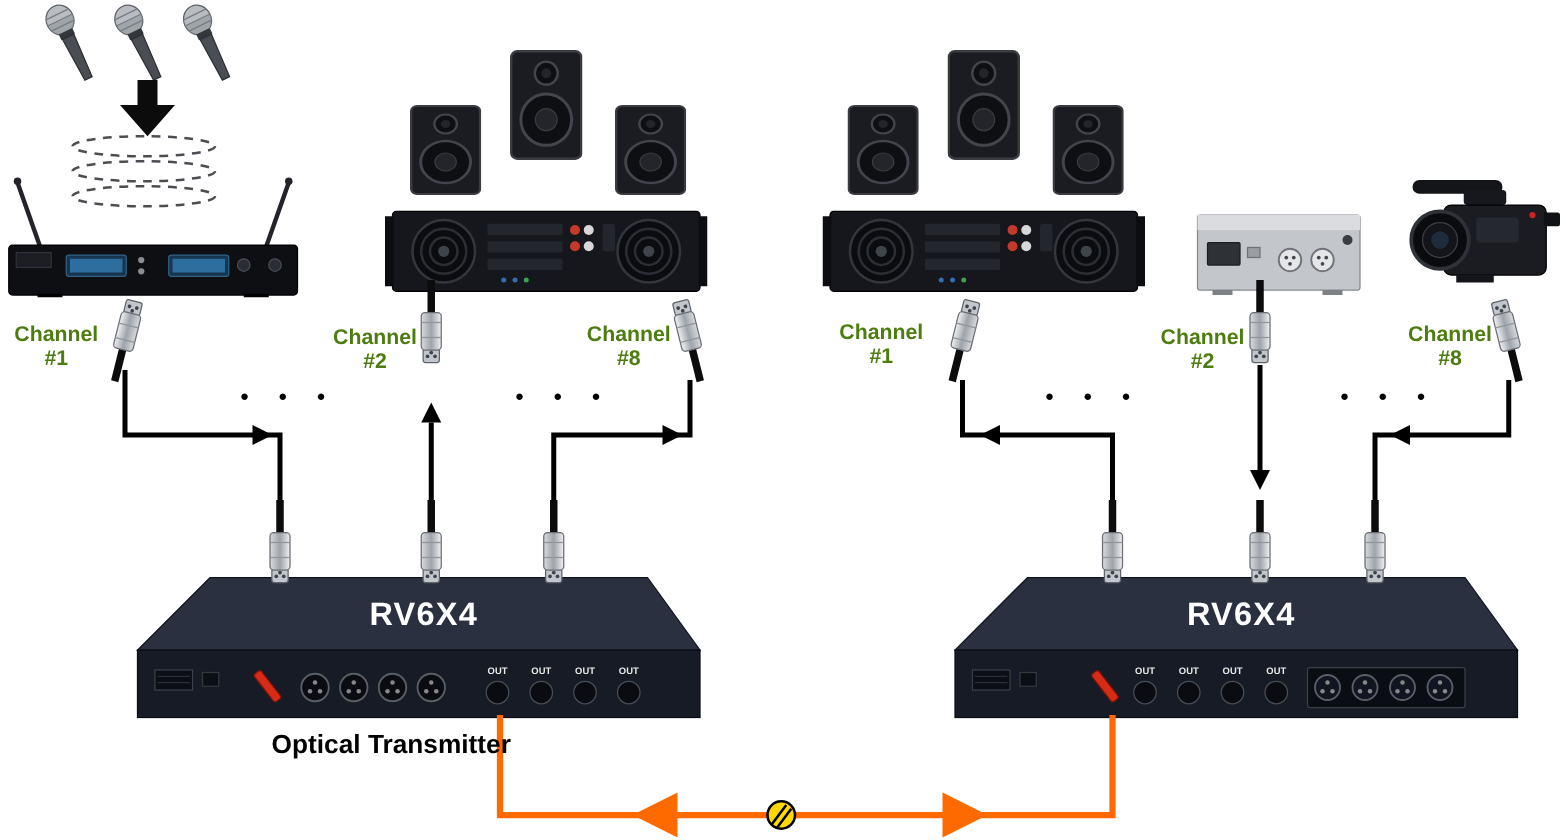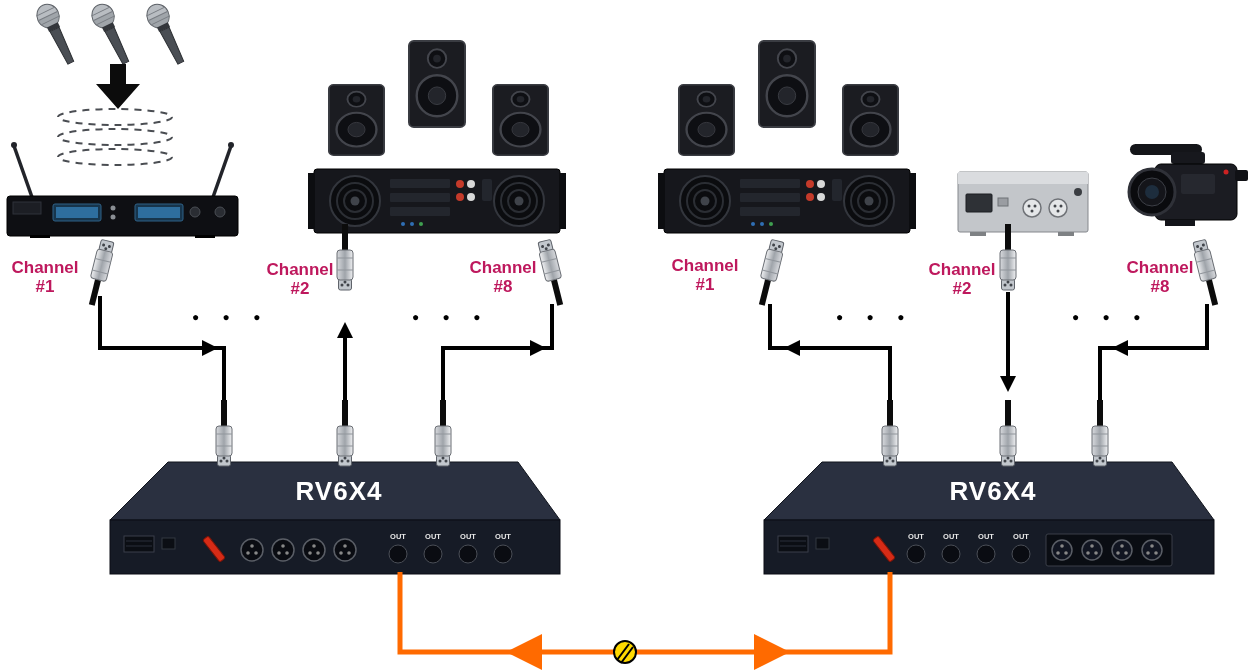--- a/index.html
+++ b/index.html
@@ -4,21 +4,21 @@
 <style>
   html,body{margin:0;padding:0;background:#ffffff;}
   #stage{
     position:relative;width:1253px;height:672px;background:#ffffff;
     font-family:"Liberation Sans","DejaVu Sans",sans-serif;overflow:hidden;
   }
   .dev{position:absolute;z-index:2;}
   #wires{position:absolute;left:0;top:0;z-index:3;pointer-events:none;}
   .chan{
     position:absolute;z-index:4;width:70px;text-align:center;
-    font-weight:bold;font-size:17px;line-height:19px;color:#be185d;
+    font-weight:bold;font-size:17px;line-height:19px;color:#4d7c0f;
   }
   .dots{
     position:absolute;z-index:4;font-size:12px;font-weight:bold;color:#000;
     letter-spacing:10px;white-space:nowrap;
   }
   .caption{
     position:absolute;z-index:4;width:280px;text-align:center;
     font-weight:bold;font-size:21px;color:#000;
   }
 </style>
@@ -388,14 +388,15 @@
   <div class="chan" style="left:1125px;top:258px">
     <div>Channel</div>
     <div>#8</div>
   </div>
 
   <div class="dots" style="left:192px;top:310px">● ● ●</div>
   <div class="dots" style="left:412px;top:310px">● ● ●</div>
   <div class="dots" style="left:836px;top:310px">● ● ●</div>
   <div class="dots" style="left:1072px;top:310px">● ● ●</div>
 
+  <div class="caption" style="left:173px;top:584px">Optical Transmitter</div>
 
 </div>
 
 </body></html>

